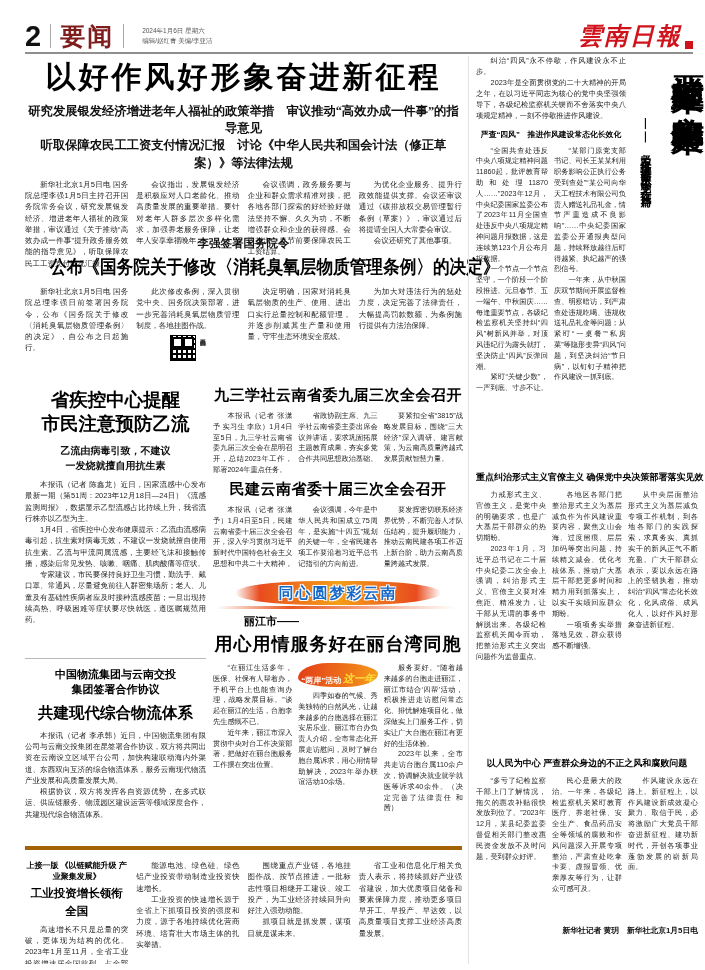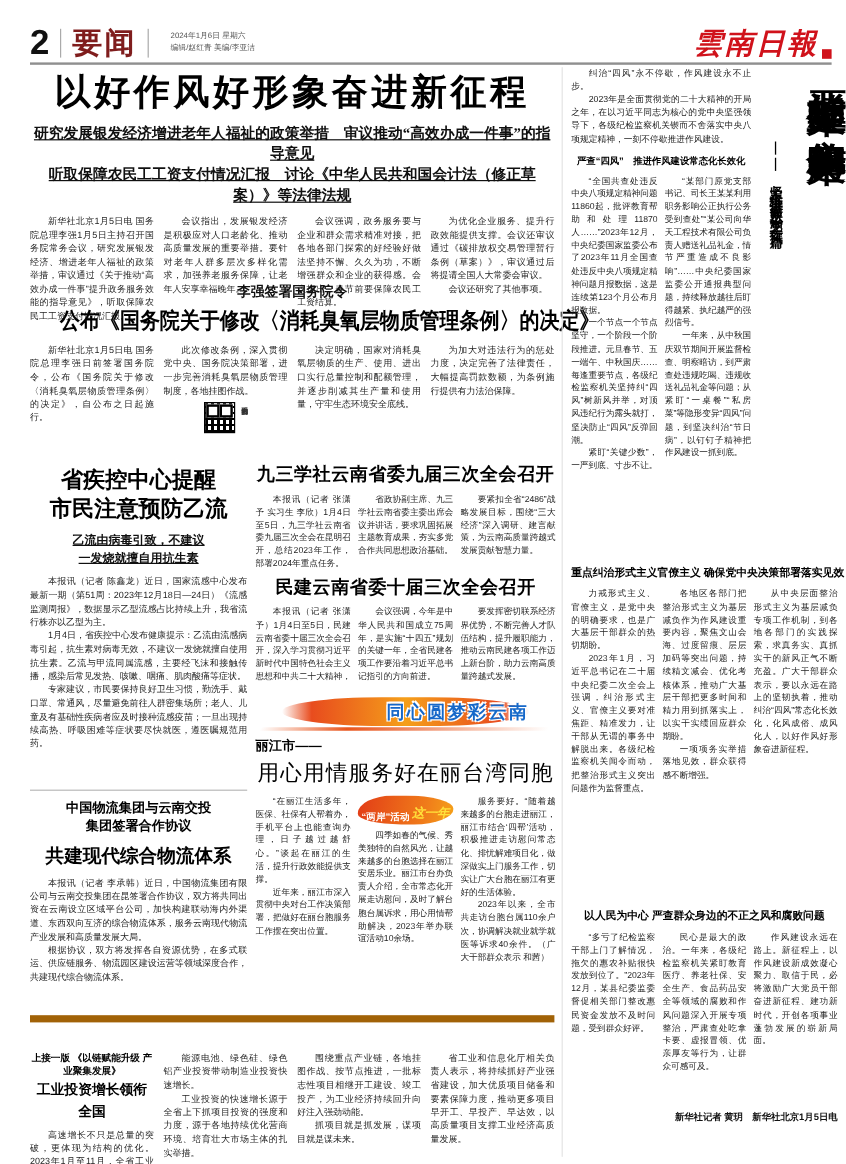--- a/index.html
+++ b/index.html
@@ -1,18 +1,18 @@
 <!DOCTYPE html>
 <html><head>
 <meta charset="utf-8">
 <style>
   * { box-sizing: border-box; margin: 0; padding: 0; }
   html,body { width:705px; height:970px; background:#fff; overflow:hidden; }
   body { font-family:"Liberation Sans","DejaVu Sans",sans-serif; color:#222; position:relative; }
-  .serif { font-family:"Liberation Serif","DejaVu Serif",serif;text-decoration:underline; }
+  .serif { font-family:"Liberation Serif","DejaVu Serif",serif; }
 
   
   #header { position:absolute; left:25px; top:20px; width:668px; height:34px;
             border-bottom:2px solid #8f8f8f; display:flex; align-items:center; }
   .pagenum { font-size:29px; font-weight:bold; color:#111; line-height:1; }
   .hdiv { width:1px; height:24px; background:#aaa; margin:0 9px; }
   .section { font-size:25px; font-weight:900; color:#7f1d1d; letter-spacing:2px; line-height:1; }
   .dateblock { font-size:6.5px; color:#555; line-height:1.6; margin-left:9px; }
   .masthead { margin-left:auto; font-family:"DejaVu Serif","Liberation Serif",serif;
               font-style:italic; font-weight:bold; font-size:24px; color:#d0121b;
@@ -62,28 +62,28 @@
   
   #a5 { position:absolute; left:213px; top:386px; width:250px; height:92px; }
   #a6 { position:absolute; left:213px; top:480px; width:250px; height:99px; }
   .mid-headline { font-size:15px; font-weight:900; text-align:center; letter-spacing:0.5px; color:#000; }
   #a5 .cols, #a6 .cols { margin-top:6px; height:62px; gap:6px; }
   #a5 .body-text, #a6 .body-text { font-size:7.2px; }
 
   #a7 { position:absolute; left:213px; top:581px; width:250px; height:266px; }
   .banner { position:relative; width:206px; height:24px; margin:0 auto;
             background:linear-gradient(90deg, rgba(232,76,30,0), #e84c1e 12%, #f59f1a 50%, #e84c1e 88%, rgba(232,76,30,0));
-            border-radius:50% / 62%; display:flex; align-items:center; justify-content:flex-end; }
+            border-radius:50% / 62%; display:flex; align-items:center; justify-content:center; }
   .banner::after { content:""; position:absolute; left:-18px; bottom:-4px; width:240px; height:3px;
             background:linear-gradient(90deg, rgba(232,76,30,0), #e8561e 30%, rgba(232,76,30,0));
             transform:skewX(-30deg); }
   .banner-text { font-size:15px; font-weight:900; color:#1668c9; letter-spacing:2px;
             text-shadow:1px 1px 0 #fff,-1px -1px 0 #fff,1px -1px 0 #fff,-1px 1px 0 #fff; }
-  .a7-kicker { font-size:11px; font-weight:bold; margin-top:9px; color:#000; }
-  .a7-headline { font-size:18px; font-weight:400; text-align:center; margin-top:3px; letter-spacing:1px; color:#000; }
+  .a7-kicker { font-size:11px; font-weight:bold; margin-top:9px; color:#000;margin-left:31px; }
+  .a7-headline { font-size:18px; font-weight:700; text-align:center; margin-top:3px; letter-spacing:1px; color:#000; }
   #a7 .cols { margin-top:7px; height:172px; gap:6px; }
   #a7 .body-text { font-size:7.2px; }
   .ribbon { height:24px; margin-bottom:4px; color:#fff; display:flex; align-items:flex-end; justify-content:center;
             background:linear-gradient(100deg,#e23c17,#f07c1a 70%,#f5a21a);
             border-radius:45% 60% 50% 55% / 75% 55% 65% 45%; white-space:nowrap; overflow:hidden; }
   .ribbon-a { font-size:8px; font-weight:bold; }
   .ribbon-b { font-size:10.5px; font-weight:bold; font-style:italic; color:#ffe03a;
               font-family:"Liberation Serif","DejaVu Serif",serif; margin-left:2px; }
 
   
@@ -102,21 +102,21 @@
                   letter-spacing:2px; line-height:1.05; transform:scaleX(1.32);
                   transform-origin:center; color:#000; }
   .a8-sub { font-size:9px; font-weight:900; text-align:center; margin:9px 0 6px; white-space:nowrap; color:#000; }
   .a8-midcols { display:flex; gap:6px; height:258px; overflow:hidden;justify-content:flex-end; }
   .a8-botcols { display:flex; gap:6px; height:142px; overflow:hidden; }
   .a8-midcols .body-text, .a8-botcols .body-text { font-size:7.2px; }
   .a8-credit { text-align:right; font-size:7.8px; font-weight:bold; margin-top:7px; color:#111; }
 
   
   #a9 { position:absolute; left:25px; top:846px; width:437px; height:118px;
-        border-top:6px solid #a16207; padding-top:24px; }
+        border-top:4px solid #a16207; padding-top:10px; }
   #a9 .cols { height:104px; }
   .a9-kicker { font-size:8px; font-weight:bold; text-align:center; line-height:1.4; color:#000; }
   .a9-headline { font-size:11.5px; font-weight:900; text-align:center; margin:3px 0 4px; color:#000; }
 </style>
 </head>
 <body>
 
 <div id="header">
   <span class="pagenum">2</span>
   <span class="hdiv"></span>
@@ -213,21 +213,21 @@
 <div id="a5">
   <div class="mid-headline">九三学社云南省委九届三次全会召开</div>
   <div class="cols">
     <div class="col body-text">
         <p>本报讯（记者 张潇予 实习生 李欣）1月4日至5日，九三学社云南省委九届三次全会在昆明召开，总结2023年工作，部署2024年重点任务。</p>
       </div>
     <div class="col body-text">
         <p>省政协副主席、九三学社云南省委主委出席会议并讲话，要求巩固拓展主题教育成果，夯实多党合作共同思想政治基础。</p>
       </div>
     <div class="col body-text">
-        <p>要紧扣全省“2486”战略发展目标，围绕“三大经济”深入调研、建言献策，为云南高质量跨越式发展贡献智慧力量。</p>
+        <p>要紧扣全省“3815”战略发展目标，围绕“三大经济”深入调研、建言献策，为云南高质量跨越式发展贡献智慧力量。</p>
       </div>
   </div>
 </div>
 
 <div id="a6">
   <div class="mid-headline">民建云南省委十届三次全会召开</div>
   <div class="cols">
     <div class="col body-text">
         <p>本报讯（记者 张潇予）1月4日至5日，民建云南省委十届三次全会召开，深入学习贯彻习近平新时代中国特色社会主义思想和中共二十大精神，部署2024年工作。</p>
       </div>
@@ -241,35 +241,35 @@
 </div>
 
 <div id="a7">
   <div class="banner">
     <span class="banner-text">同心圆梦彩云南</span>
   </div>
   <div class="a7-kicker">丽江市——</div>
   <div class="a7-headline">用心用情服务好在丽台湾同胞</div>
   <div class="cols">
     <div class="col body-text">
-        <p>“在丽江生活多年，医保、社保有人帮着办，手机平台上也能查询办理，日子越过越舒心。”谈起在丽江的生活，提升行政效能提供支撑。</p>
+        <p>“在丽江生活多年，医保、社保有人帮着办，手机平台上也能查询办理，战略发展目标。”谈起在丽江的生活，台胞李先生感慨不已。</p>
         <p>近年来，丽江市深入贯彻中央对台工作决策部署，把做好在丽台胞服务工作摆在突出位置。</p>
       </div>
     <div class="col body-text">
       <div class="ribbon">
         <span class="ribbon-a">“两岸”活动</span>
         <span class="ribbon-b">这一年</span>
       </div>
       <div>
           <p>四季如春的气候、秀美独特的自然风光，让越来越多的台胞选择在丽江安居乐业。丽江市台办负责人介绍，全市常态化开展走访慰问，及时了解台胞台属诉求，用心用情帮助解决，2023年举办联谊活动10余场。</p>
         </div>
     </div>
     <div class="col body-text">
         <p>服务要好。“随着越来越多的台胞走进丽江，丽江市结合‘四帮’活动，积极推进走访慰问常态化、排忧解难项目化，做深做实上门服务工作，切实让广大台胞在丽江有更好的生活体验。</p>
-        <p>2023年以来，全市共走访台胞台属110余户次，协调解决就业就学就医等诉求40余件。（广大干部群众表示 和茜）</p>
+        <p>2023年以来，全市共走访台胞台属110余户次，协调解决就业就学就医等诉求40余件。（决定完善了法律责任 和茜）</p>
       </div>
   </div>
 </div>
 
 <div id="a8">
   <div class="a8-top">
     <div class="a8-textarea">
       <div class="a8-intro">
           <p>纠治“四风”永不停歇，作风建设永不止步。</p>
           <p>2023年是全面贯彻党的二十大精神的开局之年，在以习近平同志为核心的党中央坚强领导下，各级纪检监察机关锲而不舍落实中央八项规定精神，一刻不停歇推进作风建设。</p>

